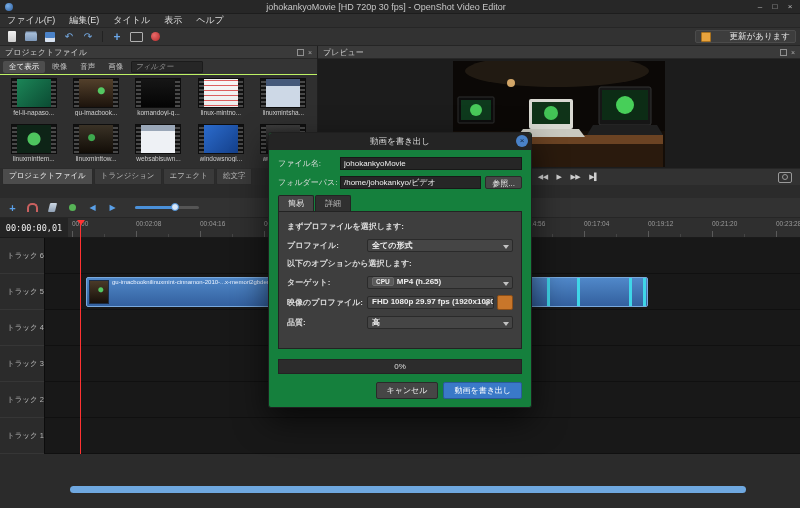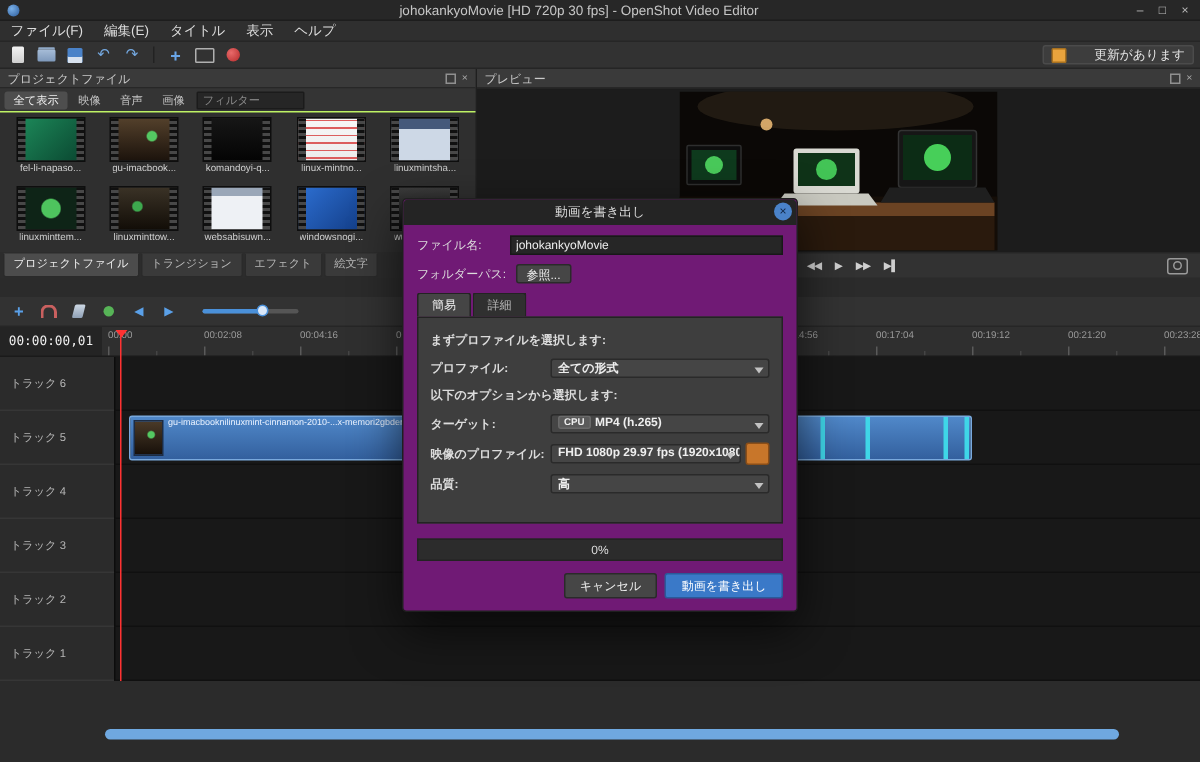--- a/index.html
+++ b/index.html
@@ -33,21 +33,21 @@
   .project-panel{width:318px;border-right:1px solid #1f1f1f;display:flex;flex-direction:column;box-sizing:border-box;background:#2f2f2f;}
   .preview-panel{flex:1;display:flex;flex-direction:column;background:#2a2a2a;}
   .phead{height:13px;background:#3a3a3a;display:flex;align-items:center;justify-content:space-between;padding:0 5px;font-size:8px;color:#c9c9c9;border-bottom:1px solid #272727;flex-shrink:0;box-sizing:border-box;}
   .hicons{display:flex;gap:4px;align-items:center;}
   .hsq{width:5px;height:5px;border:1px solid #909090;display:inline-block;}
   .hx{font-size:7px;color:#a8a8a8;}
   .tabbar{height:15px;background:#343434;display:flex;align-items:center;padding:0 3px;border-bottom:1px solid #bef264;flex-shrink:0;gap:2px;}
   .ptabs{display:flex;gap:1px;align-items:center;}
   .ptab{font-size:7.5px;color:#c4c4c4;padding:1px 6px;border-radius:2px;}
   .ptab.active{background:#4e4e4e;color:#f0f0f0;}
-  .filter-input{width:64px;height:10px;background:#262626;border:1px solid #1b1b1b;color:#bbb;font-size:7.5px;padding:0 3px;border-radius:1px;font-family:inherit;}
+  .filter-input{width:64px;height:10px;background:#262626;border:1px solid #1b1b1b;color:#bbb;font-size:7.5px;padding:0 3px;border-radius:1px;font-family:inherit;font-style:italic;}
   .filter-input::placeholder{color:#8a8a8a;}
   .fgrid{flex:1;display:grid;grid-template-columns:repeat(5,1fr);grid-auto-rows:45px;padding:3px 4px;gap:1px 3px;overflow:hidden;}
   .fcell{display:flex;flex-direction:column;align-items:center;}
   .fthumb{width:46px;height:30px;position:relative;border:1px solid #0e0e0e;box-sizing:border-box;}
   .fthumb::before,.fthumb::after{content:"";position:absolute;top:0;bottom:0;width:5px;background:repeating-linear-gradient(to bottom,#101010 0 2px,#484848 2px 4px);}
   .fthumb::before{left:0;}.fthumb::after{right:0;}
   .flabel{font-size:6.5px;color:#cfcfcf;margin-top:1px;max-width:58px;white-space:nowrap;overflow:hidden;}
   .btabs{height:16px;display:flex;gap:1px;padding:1px 2px 0;background:#2c2c2c;flex-shrink:0;}
   .btab{font-size:7.5px;color:#b8b8b8;background:#3a3a3a;padding:2px 6px;border-radius:0 0 2px 2px;border:1px solid #2a2a2a;border-top:none;white-space:nowrap;}
   .btab.active{background:#4c4c4c;color:#efefef;}
@@ -69,31 +69,31 @@
   .zfill{width:60%;height:3px;background:#4a90d9;border-radius:2px;}
   .zhandle{position:absolute;left:56%;top:-3px;width:8px;height:8px;background:#d9e7f8;border:1px solid #4a90d9;border-radius:50%;box-sizing:border-box;}
   .ruler-row{position:absolute;top:218px;left:0;right:0;height:20px;display:flex;}
   .timecode{width:68px;background:#242424;font-family:"DejaVu Sans Mono","Liberation Mono",monospace;font-size:8.5px;color:#f0f0f0;display:flex;align-items:center;justify-content:center;border-bottom:1px solid #1a1a1a;box-sizing:border-box;flex-shrink:0;}
   .ruler{flex:1;position:relative;background:#2f2f2f;border-bottom:1px solid #1a1a1a;overflow:hidden;}
   .rlabel{position:absolute;top:2px;font-size:6.5px;color:#9a9a9a;white-space:nowrap;}
   .rtick{position:absolute;bottom:0;width:1px;height:6px;background:#5a5a5a;}
   .rtick.minor{height:3px;background:#454545;}
   .tracks{position:absolute;top:238px;left:0;width:800px;height:216px;background:#232323;}
   .trow{height:36px;display:flex;}
-  .thead{width:76px;background:#2b2b2b;border-bottom:1px solid #363636;box-sizing:border-box;font-size:7.5px;color:#b5b5b5;display:flex;align-items:center;padding-left:7px;flex-shrink:0;}
+  .thead{width:44px;background:#2b2b2b;border-bottom:1px solid #363636;box-sizing:border-box;font-size:7.5px;color:#b5b5b5;display:flex;align-items:center;padding-left:7px;flex-shrink:0;}
   .tlane{flex:1;background:#181818;border-bottom:1px solid #101010;border-left:1px solid #0c0c0c;box-sizing:border-box;}
   .clip{position:absolute;left:86px;top:39px;width:562px;height:30px;background:linear-gradient(#5088c9,#33609e);border:1px solid #79a9dd;border-radius:2px;z-index:5;box-sizing:border-box;overflow:hidden;}
   .clip-thumb{position:absolute;left:2px;top:2px;width:20px;height:24px;border:1px solid #1c2c44;box-sizing:border-box;}
   .clip-label{position:absolute;left:25px;top:1px;right:2px;font-size:6px;color:#eaf2ff;white-space:nowrap;overflow:hidden;}
   .cmark{position:absolute;top:0;width:3px;height:30px;background:var(--marker);}
   .playhead{position:absolute;left:80px;top:220px;width:1px;height:234px;background:var(--playhead);z-index:9;}
   .playhead-cap{position:absolute;left:77px;top:220px;width:0;height:0;border-left:4px solid transparent;border-right:4px solid transparent;border-top:5px solid var(--playhead);z-index:9;}
   .hscroll{position:absolute;left:70px;top:486px;width:676px;height:7px;border-radius:4px;background:var(--scrollbar);}
   
-  .dialog{position:absolute;left:268px;top:132px;width:264px;background:#701a75;border:1px solid #1f1f1f;border-radius:3px;box-shadow:0 12px 32px rgba(0,0,0,0.65);z-index:50;font-size:8px;box-sizing:border-box;}
+  .dialog{position:absolute;left:268px;top:132px;width:264px;background:#15803d;border:1px solid #1f1f1f;border-radius:3px;box-shadow:0 12px 32px rgba(0,0,0,0.65);z-index:50;font-size:8px;box-sizing:border-box;}
   .dlg-title{height:17px;background:#242424;border-radius:3px 3px 0 0;display:flex;align-items:center;justify-content:center;position:relative;color:#ddd;font-size:8.5px;}
   .dlg-close{position:absolute;right:3px;top:2px;width:12px;height:12px;border-radius:50%;background:#4a82c8;color:#0f2440;font-size:8px;display:flex;align-items:center;justify-content:center;line-height:1;}
   .dlg-body{padding:7px 9px 8px;}
   .frow{display:flex;align-items:center;margin-bottom:6px;}
   .frow label{width:62px;flex-shrink:0;font-size:8px;color:#dcdcdc;}
   .dinput{flex:1;height:13px;background:#262626;border:1px solid #181818;color:#eee;font-size:8px;padding:0 3px;box-sizing:border-box;font-family:inherit;min-width:0;}
   .dbtn{font-size:8px;background:#464646;border:1px solid #2a2a2a;border-radius:2px;color:#eee;padding:2px 10px;font-family:inherit;}
   .dbtn.small{padding:1px 6px;margin-left:4px;height:13px;box-sizing:border-box;}
   .dbtn.primary{background:var(--accent);border-color:#2a5a9a;color:#fff;}
   .dtabs{display:flex;margin-top:3px;}
@@ -372,20 +372,21 @@
       <span>動画を書き出し</span>
       <span class="dlg-close">×</span>
     </div>
     <div class="dlg-body">
       <div class="frow">
         <label>ファイル名:</label>
         <input class="dinput" value="johokankyoMovie" style="">
       </div>
       <div class="frow">
         <label>フォルダーパス:</label>
+        <input class="dinput" value="/home/johokankyo/ビデオ" style="">
         <button class="dbtn small">参照...</button>
       </div>
       <div class="dtabs">
           <div class="dtab active">簡易</div>
           <div class="dtab">詳細</div>
         </div>
       <div class="tabframe">
         <div class="dsection">まずプロファイルを選択します:</div>
         <div class="frow">
           <label>プロファイル:</label>

